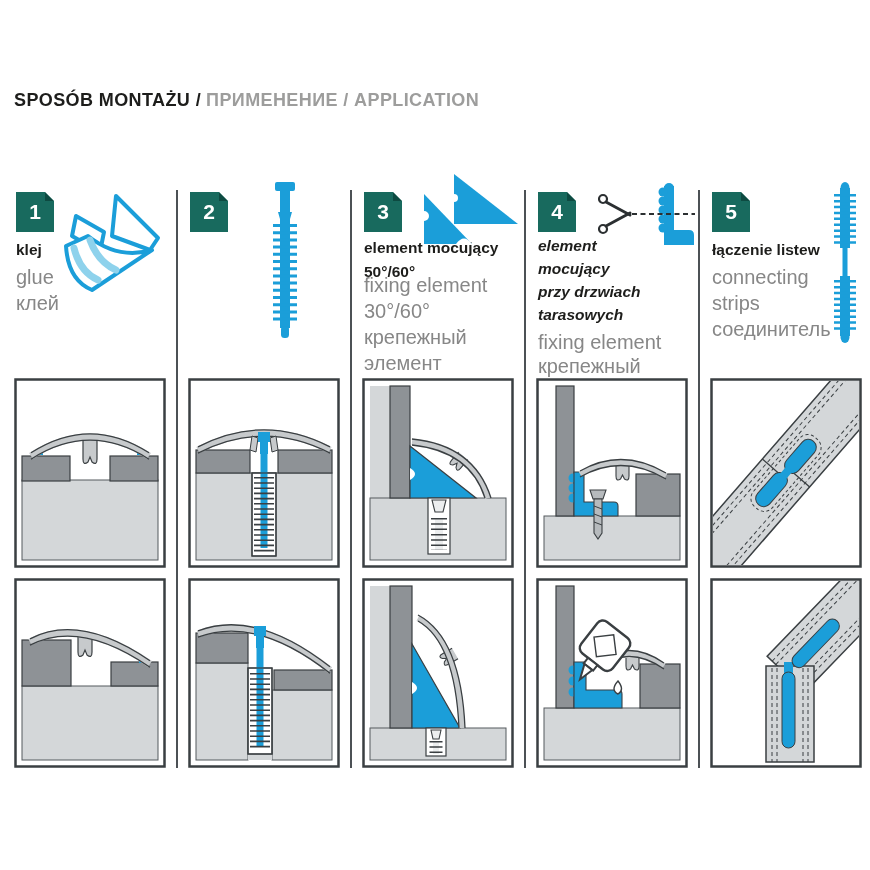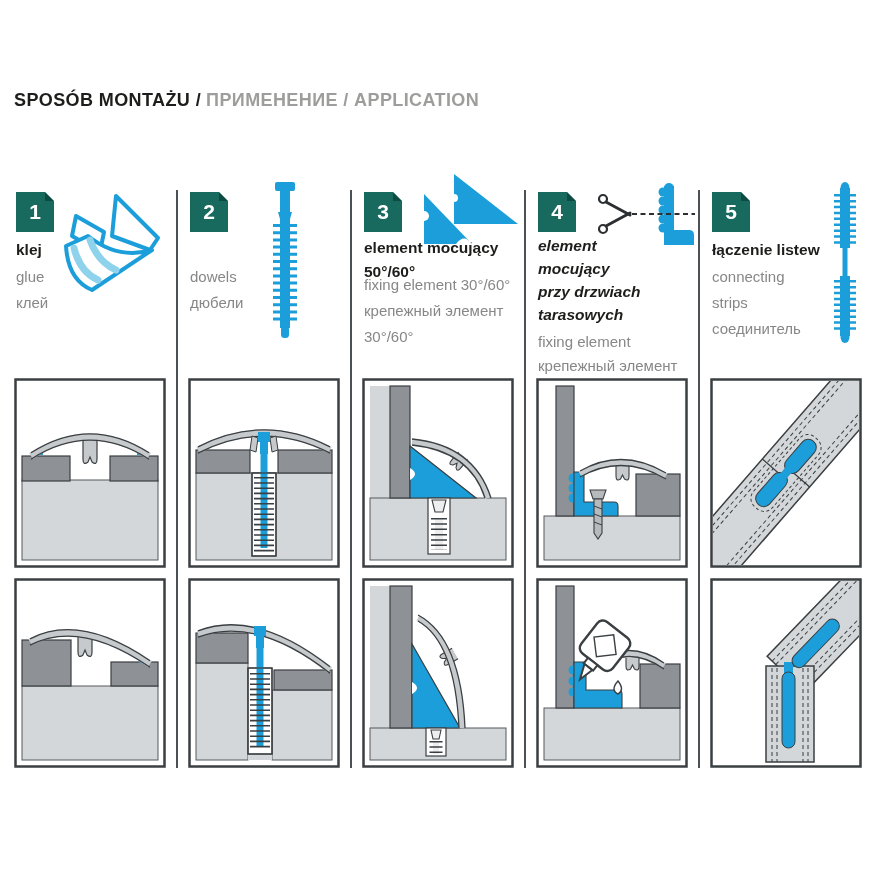--- a/index.html
+++ b/index.html
@@ -10,21 +10,21 @@
   .main-title .secondary{color:#9d9d9c;margin-left:5px;}
   .sep{position:absolute;top:190px;height:578px;width:1.5px;background:#4c5155;}
   .badge{position:absolute;width:38px;height:40px;background:#186a5e;color:#fff;
         font-weight:bold;font-size:21px;display:flex;align-items:center;justify-content:center;
         clip-path:polygon(0 0,29px 0,38px 9px,38px 100%,0 100%);}
   .badge::after{content:"";position:absolute;top:0;right:0;width:0;height:0;
         border-left:9px solid #0d4a41;border-top:9px solid transparent;}
   .col-title{position:absolute;width:160px;font-size:15.5px;font-weight:bold;color:#1d1d1b;
         line-height:24px;white-space:pre-line;}
   .col-title.tight{line-height:23px;font-style:italic;}
-  .col-sub{position:absolute;width:160px;font-size:15px;color:#878787;line-height:26px;
+  .col-sub{position:absolute;width:160px;font-size:20px;color:#878787;line-height:26px;
         white-space:pre-line;}
   .col-sub.tight{line-height:24px;}
   .icon{position:absolute;}
   .diag{position:absolute;width:152px;height:190px;}
   svg{display:block;}
 </style>
 </head>
 <body>
 
 <div class="page">
@@ -51,22 +51,20 @@
       <span>4</span>
     </div>
   <div class="badge" style="left:712px;top:192px">
       <span>5</span>
     </div>
 
   <div class="col-title" style="left:16px;top:238px">klej</div>
   <div class="col-sub" style="left:16px;top:264px">glue
 клей</div>
 
-  <div class="col-sub" style="left:190px;top:264px">dowels
-дюбели</div>
 
   <div class="col-title" style="left:364px;top:236px">element mocujący
 50°/60°</div>
   <div class="col-sub" style="left:364px;top:272px">fixing element 30°/60°
 крепежный элемент
 30°/60°</div>
 
   <div class="col-title tight" style="left:538px;top:234px">element
 mocujący
 przy drzwiach

